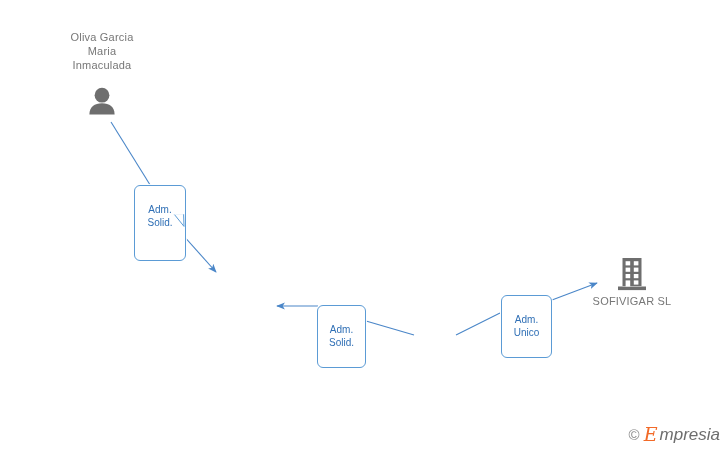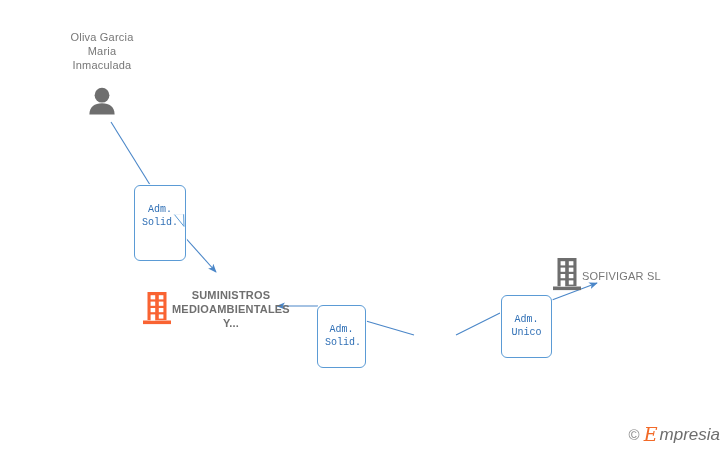--- a/index.html
+++ b/index.html
@@ -25,21 +25,21 @@
     left: 0;
     top: 0;
     width: 728px;
     height: 450px;
     pointer-events: none;
   }
   
   .node {
     position: absolute;
     display: flex;
-    flex-direction: row;
+    flex-direction: column;
     align-items: center;
     width: 160px;
     margin-left: -80px;
   }
   .node .icon-wrap {
     display: block;
     line-height: 0;
   }
   .node .node-label {
     font-size: 11px;
@@ -73,21 +73,20 @@
     font-size: 10px;
     line-height: 13px;
     text-align: center;
     padding: 4px 7px 5px 7px;
     box-sizing: border-box;
     white-space: pre-line;
     box-shadow: 0 0 0 1px rgba(255,255,255,0.9);
   }
   .rel-chip .chip-text {
     display: block;
-    font-family: Liberation Mono, monospace;
   }
   
   .chip-tail {
     position: absolute;
     width: 12px;
     height: 13px;
     pointer-events: none;
   }
   
   #watermark {
@@ -153,39 +152,20 @@
       <svg width="30" height="28" viewBox="0 0 30 28" xmlns="http://www.w3.org/2000/svg">
         <circle cx="15" cy="8.2" r="7.4" fill="#6e6e6e"></circle>
         <path d="M2.4,27.6 C2.4,19.6 7.6,16.2 15,16.2 C22.4,16.2 27.6,19.6 27.6,27.6 Z" fill="#6e6e6e"></path>
       </svg>
     </span>
     <span class="node-label">Oliva Garcia
 Maria
 Inmaculada</span>
   </div>
 
-  <div class="node" style="left:222px; top:285px;">
-    <span class="icon-wrap">
-      <svg width="30" height="34" viewBox="0 0 30 34" xmlns="http://www.w3.org/2000/svg">
-        <rect x="5.5" y="1" width="19" height="28" fill="#f96332"></rect>
-        <rect x="1" y="29.5" width="28" height="3.6" fill="#f96332"></rect>
-        <rect x="8.6" y="4.2" width="4.6" height="4.2" fill="#ffffff"></rect>
-        <rect x="16.8" y="4.2" width="4.6" height="4.2" fill="#ffffff"></rect>
-        <rect x="8.6" y="10.6" width="4.6" height="4.2" fill="#ffffff"></rect>
-        <rect x="16.8" y="10.6" width="4.6" height="4.2" fill="#ffffff"></rect>
-        <rect x="8.6" y="17" width="4.6" height="4.2" fill="#ffffff"></rect>
-        <rect x="16.8" y="17" width="4.6" height="4.2" fill="#ffffff"></rect>
-        <rect x="8.6" y="23.4" width="4.6" height="6.1" fill="#ffffff"></rect>
-        <rect x="16.8" y="23.4" width="4.6" height="4.2" fill="#ffffff"></rect>
-      </svg>
-    </span>
-    <span class="node-label company">SUMINISTROS
-MEDIOAMBIENTALES
-Y...</span>
-  </div>
 
 
   <div class="node" style="left:632px; top:257px;">
     <span class="icon-wrap">
       <svg width="30" height="34" viewBox="0 0 30 34" xmlns="http://www.w3.org/2000/svg">
         <rect x="5.5" y="1" width="19" height="28" fill="#6e6e6e"></rect>
         <rect x="1" y="29.5" width="28" height="3.6" fill="#6e6e6e"></rect>
         <rect x="8.6" y="4.2" width="4.6" height="4.2" fill="#ffffff"></rect>
         <rect x="16.8" y="4.2" width="4.6" height="4.2" fill="#ffffff"></rect>
         <rect x="8.6" y="10.6" width="4.6" height="4.2" fill="#ffffff"></rect>

